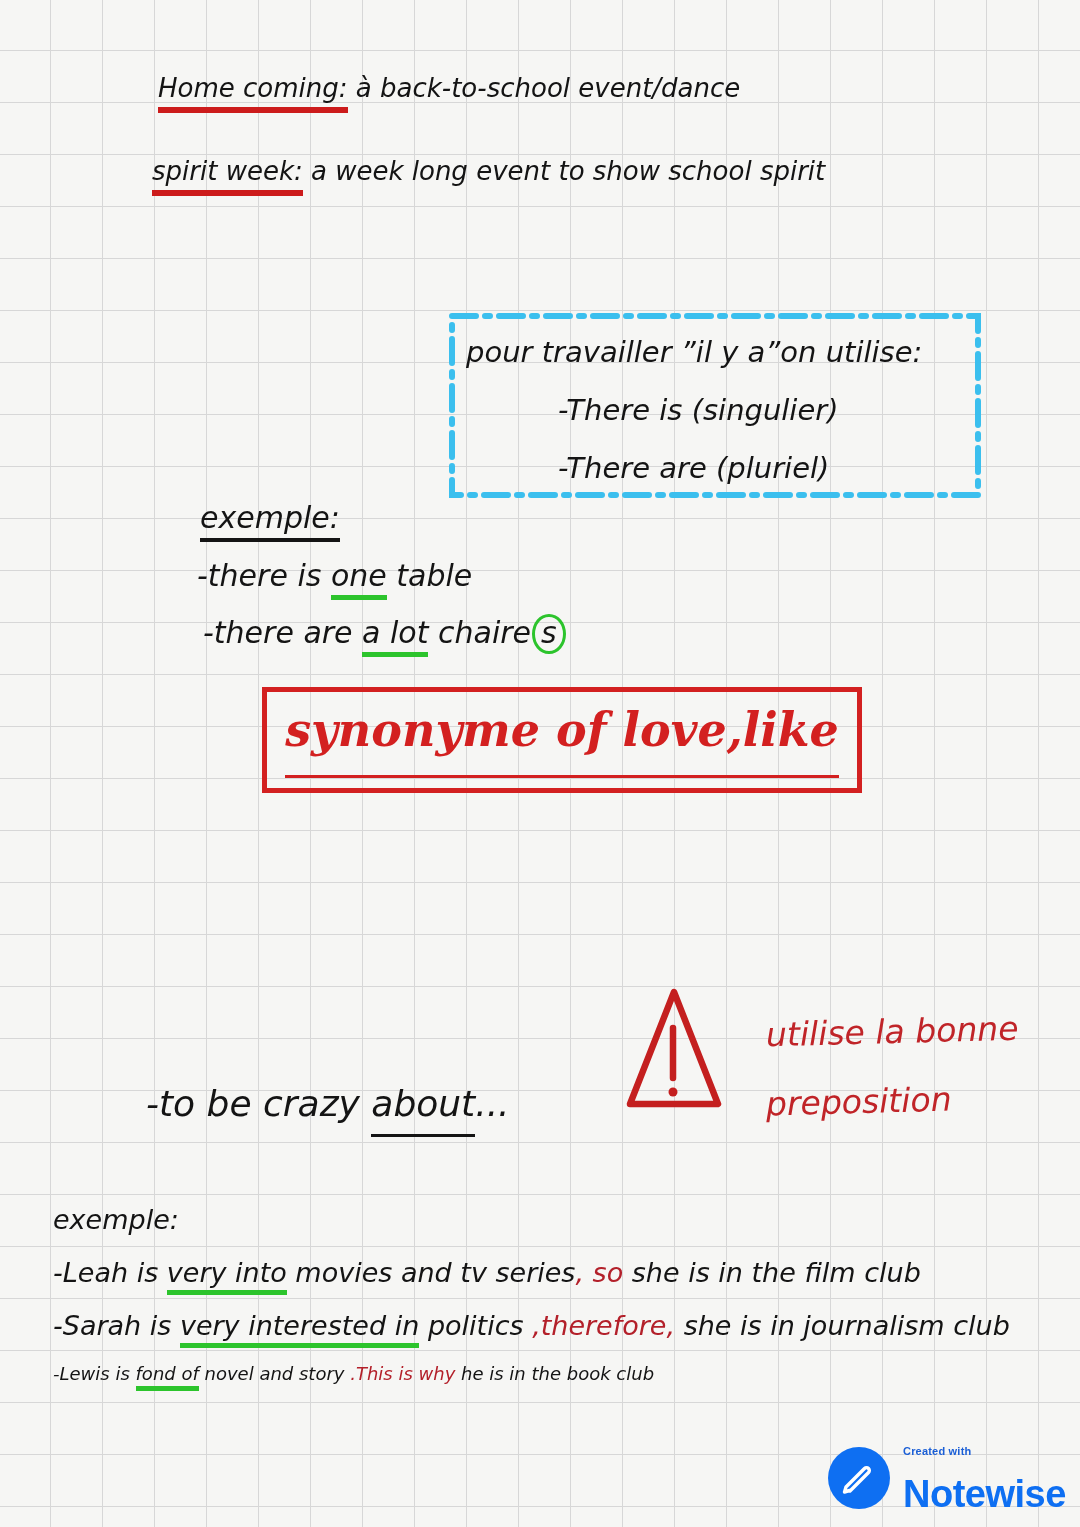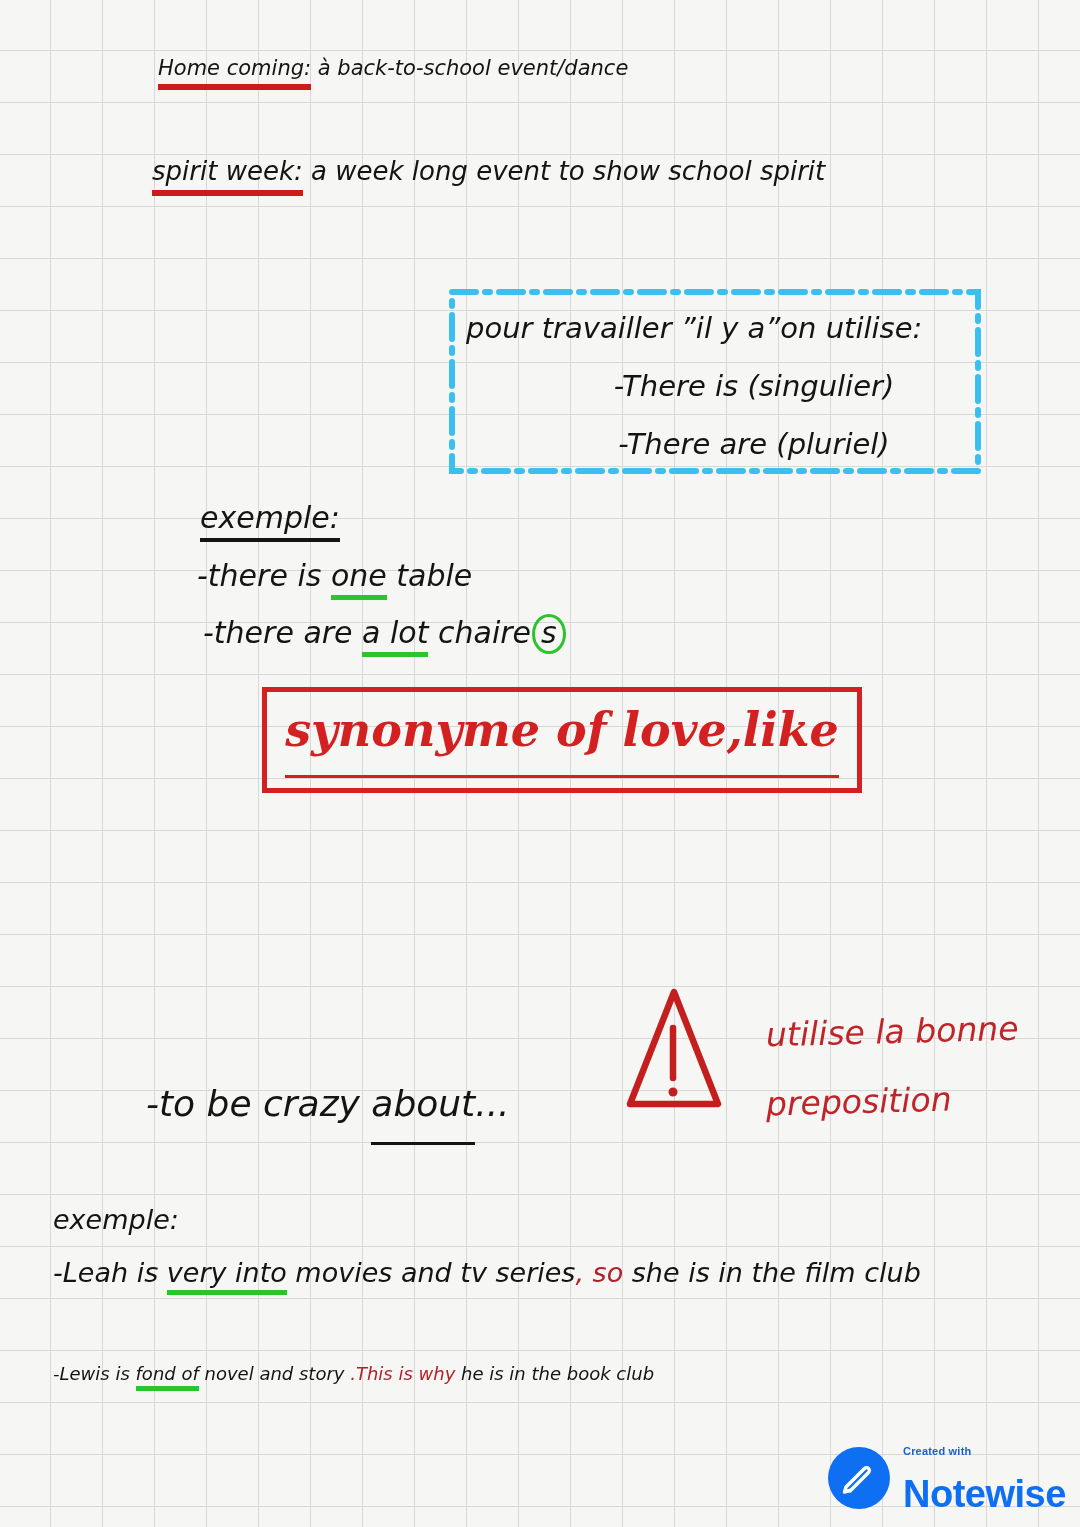--- a/index.html
+++ b/index.html
@@ -29,34 +29,34 @@
   }
   .hand{
     font-family:"DejaVu Sans",sans-serif;
     font-style:italic;
     color:var(--ink);
   }
   .line{position:absolute;white-space:nowrap;}
   .u-red{border-bottom:6px solid var(--red);padding-bottom:4px;}
   .u-green{border-bottom:5px solid var(--green);padding-bottom:2px;}
   .u-black{border-bottom:4px solid var(--ink);padding-bottom:3px;}
-  .u-black-thin{border-bottom:3.5px solid var(--ink);padding-bottom:18px;}
+  .u-black-thin{border-bottom:3.5px solid var(--ink);padding-bottom:10px;}
   .red-seg{color:var(--dark-red);}
   .circled{
     display:inline-block;
     border:3.5px solid var(--green);
     border-radius:50%;
     padding:1px 6px 3px;
     margin-left:1px;
     line-height:1;
   }
-  .ilya-box{position:absolute;left:448px;top:288px;width:534px;height:187px;}
+  .ilya-box{position:absolute;left:448px;top:312px;width:534px;height:187px;}
   .ilya-box svg{position:absolute;left:0;top:0;}
   .ilya-text{position:relative;padding:11px 0 0 18px;font-size:29px;line-height:58px;}
-  .ilya-indent{padding-left:60px;text-align:center;}
+  .ilya-indent{padding-left:92px;}
   .syn-box{
     position:absolute;left:262px;top:687px;width:600px;height:106px;
     border:5px solid var(--box-red);
     display:flex;align-items:center;justify-content:center;
   }
   .script{
     font-family:"DejaVu Serif",serif;
     font-style:italic;font-weight:700;
     color:var(--box-red);
     font-size:46px;
@@ -75,21 +75,21 @@
   .brand-name{
     font-family:"Liberation Sans",sans-serif;font-weight:700;
     font-size:38px;color:var(--brand-blue);margin-top:18px;letter-spacing:-0.5px;
   }
 </style>
 </head>
 <body>
 
 <div class="page">
 
-  <div class="line hand" style="left:158px;top:56px;font-size:21px;">
+  <div class="line hand" style="left:158px;top:73px;font-size:26px;">
     <span class="u-red">Home coming:</span><span> à back-to-school event/dance</span>
   </div>
   <div class="line hand" style="left:152px;top:156px;font-size:26px;">
     <span class="u-red">spirit week:</span><span> a week long event to show school spirit</span>
   </div>
 
   <div class="ilya-box">
     <svg width="534" height="187" viewBox="0 0 534 187">
       <rect x="4" y="4" width="526" height="179" fill="none" stroke="#3bbfee" stroke-width="6" stroke-dasharray="24 9 5 9" stroke-linecap="round"></rect>
     </svg>
@@ -126,20 +126,23 @@
 
   <div class="line hand" style="left:146px;top:1083px;font-size:36px;">
     <span>-to be crazy </span><span class="u-black-thin">about</span><span>...</span>
   </div>
 
   <div class="line hand" style="left:53px;top:1204px;font-size:27px;">exemple:</div>
 
   <div class="line hand" style="left:53px;top:1257px;font-size:27px;">
     <span>-Leah is </span><span class="u-green">very into</span><span> movies and tv series</span><span class="red-seg">, so</span><span> she is in the film club</span>
   </div>
+  <div class="line hand" style="left:53px;top:1310px;font-size:27px;">
+    <span>-Sarah is </span><span class="u-green">very interested in</span><span> politics </span><span class="red-seg">,therefore,</span><span> she is in journalism club</span>
+  </div>
   <div class="line hand" style="left:53px;top:1363px;font-size:18px;">
     <span>-Lewis is </span><span class="u-green">fond of</span><span> novel and story </span><span class="red-seg">.This is why</span><span> he is in the book club</span>
   </div>
 
   <div class="footer">
     <span>
       <svg width="62" height="62" viewBox="0 0 62 62">
         <circle cx="31" cy="31" r="31" fill="#0e6ff2"></circle>
         <path d="M21.5 43.5 L16.5 45 L18 40 L36.5 21.5 A2.6 2.6 0 0 1 40.5 25.5 L22 44 Z" fill="none" stroke="#ffffff" stroke-width="3.4" stroke-linejoin="round"></path>
       </svg>

